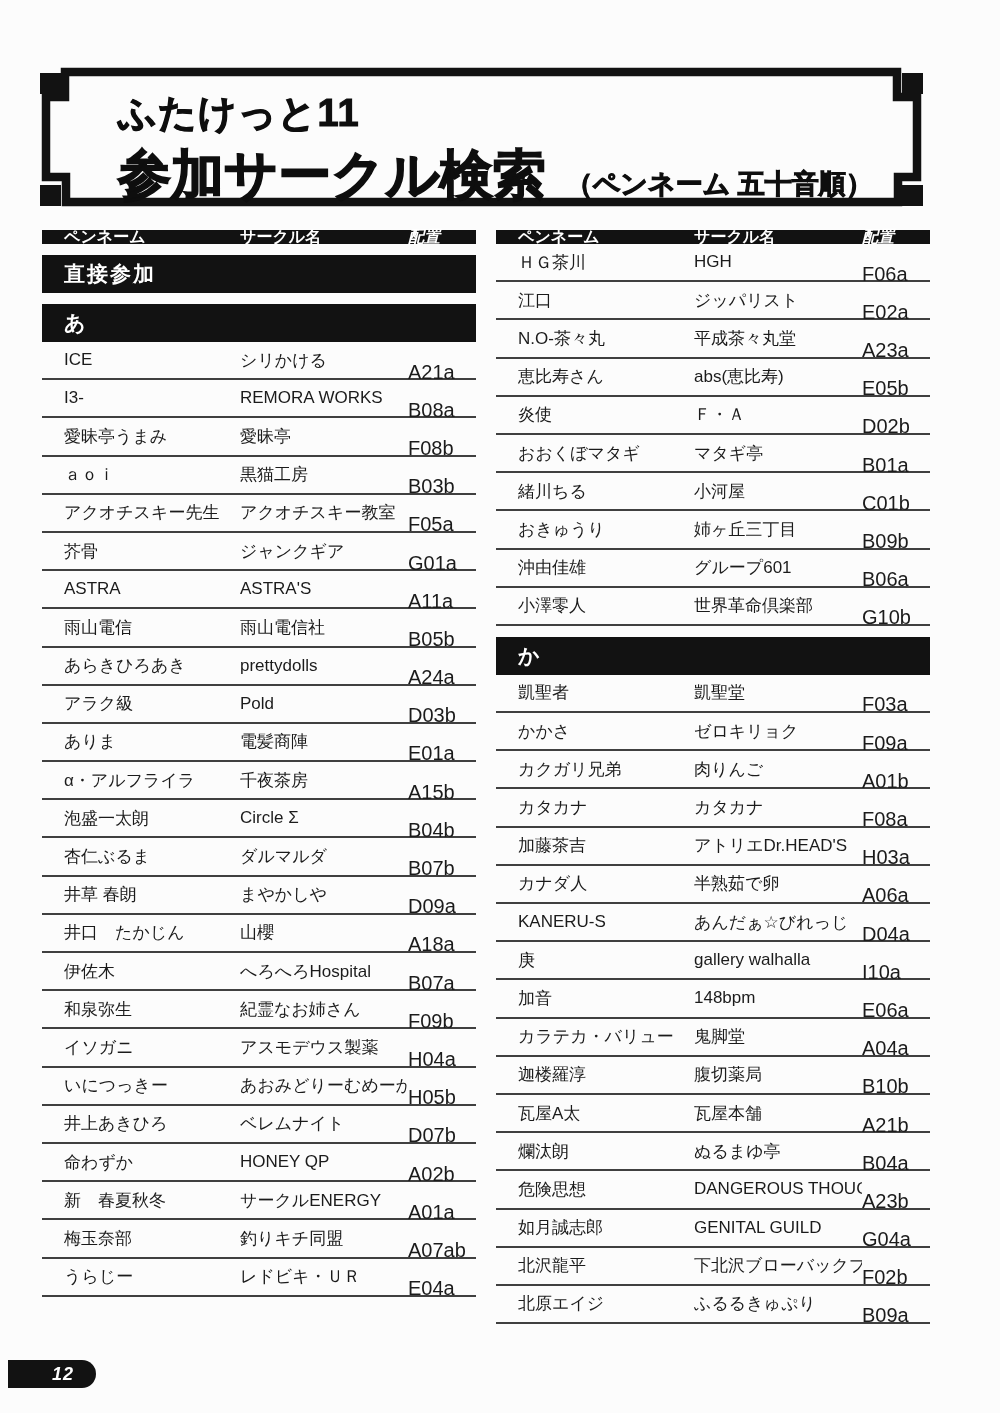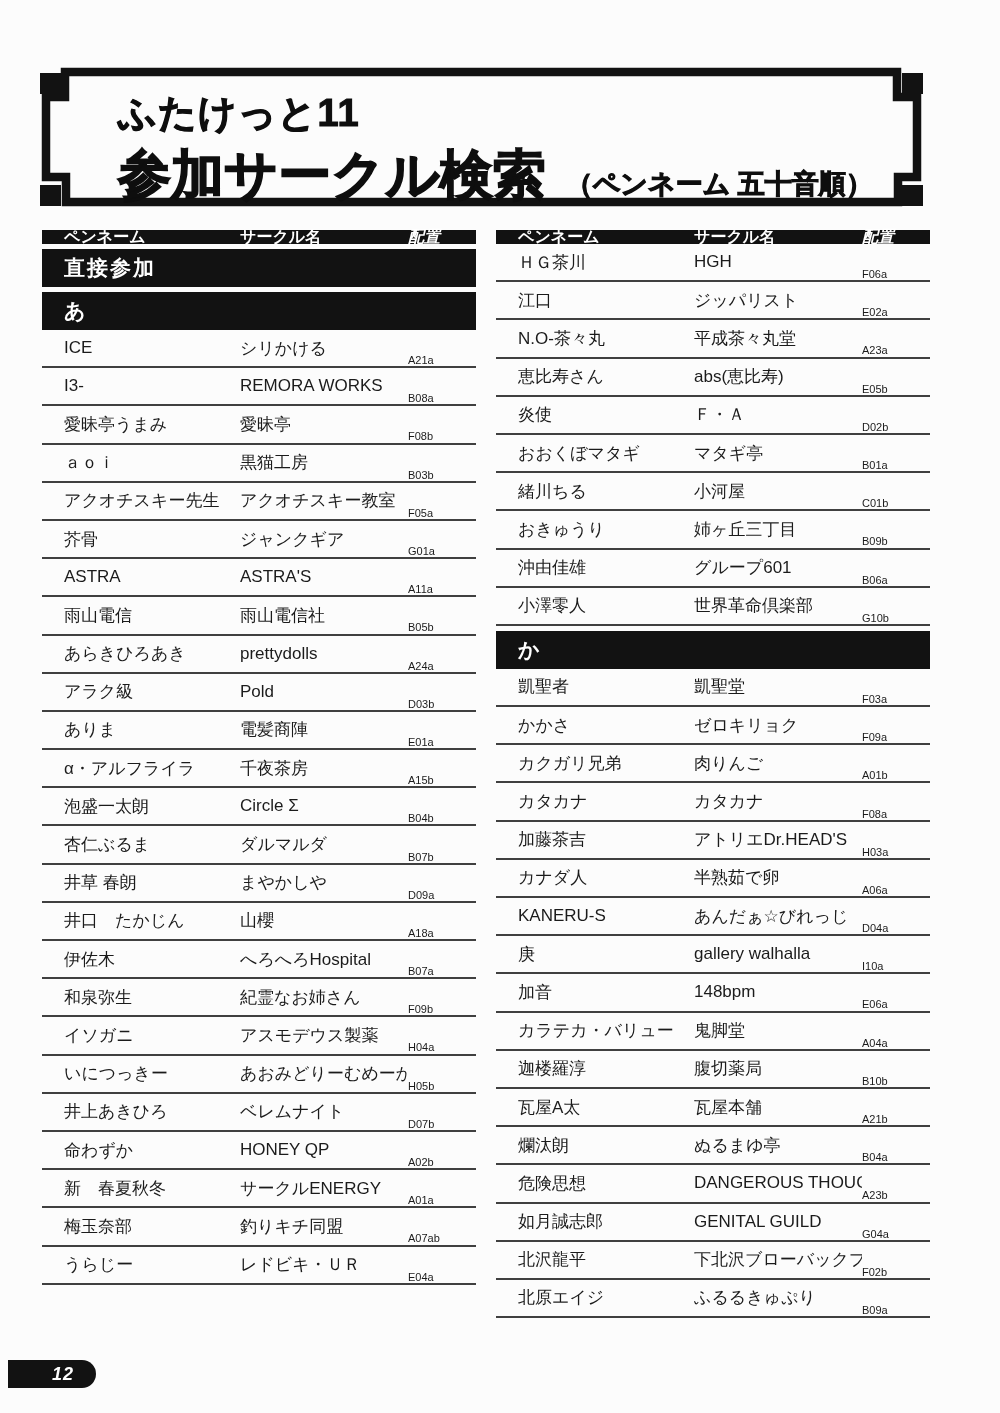--- a/index.html
+++ b/index.html
@@ -40,36 +40,36 @@
     background:#121212; color:#ffffff;
     height:14px; display:flex; align-items:center;
     font-size:16px; font-weight:bold;
   }
   .col-pen    { width:198px; padding-left:22px; }
   .col-circle { flex:1; }
   .col-loc    { width:68px;font-style:italic; }
 
   .section-bar {
     background:#121212; color:#ffffff;
-    height:38px; margin-top:5px;
+    height:38px; margin-top:11px;
     display:flex; align-items:center;
     padding-left:22px;
     font-size:21px; font-weight:bold; letter-spacing:2px;
   }
 
   .row {
     height:38.2px;
     border-bottom:2px solid #404040;
     display:flex; align-items:center;
     font-size:17px;
     background:transparent;
   }
   .cell-pen    { width:198px; padding-left:22px; white-space:nowrap; overflow:hidden; }
   .cell-circle { flex:1; white-space:nowrap; overflow:hidden; }
-  .cell-loc    { width:68px; white-space:nowrap; font-size:11px;margin-top:24px; }
+  .cell-loc    { width:68px; white-space:nowrap; font-size:20px;margin-top:24px; }
 
   
   .page-badge {
     position:absolute; left:0; top:1360px;
     width:88px; height:28px;
     background:#121212; color:#fff;
     border-radius:0 14px 14px 0;
     display:flex; align-items:center;
     padding-left:44px;
     font-size:18px; font-weight:bold; font-style:italic;

